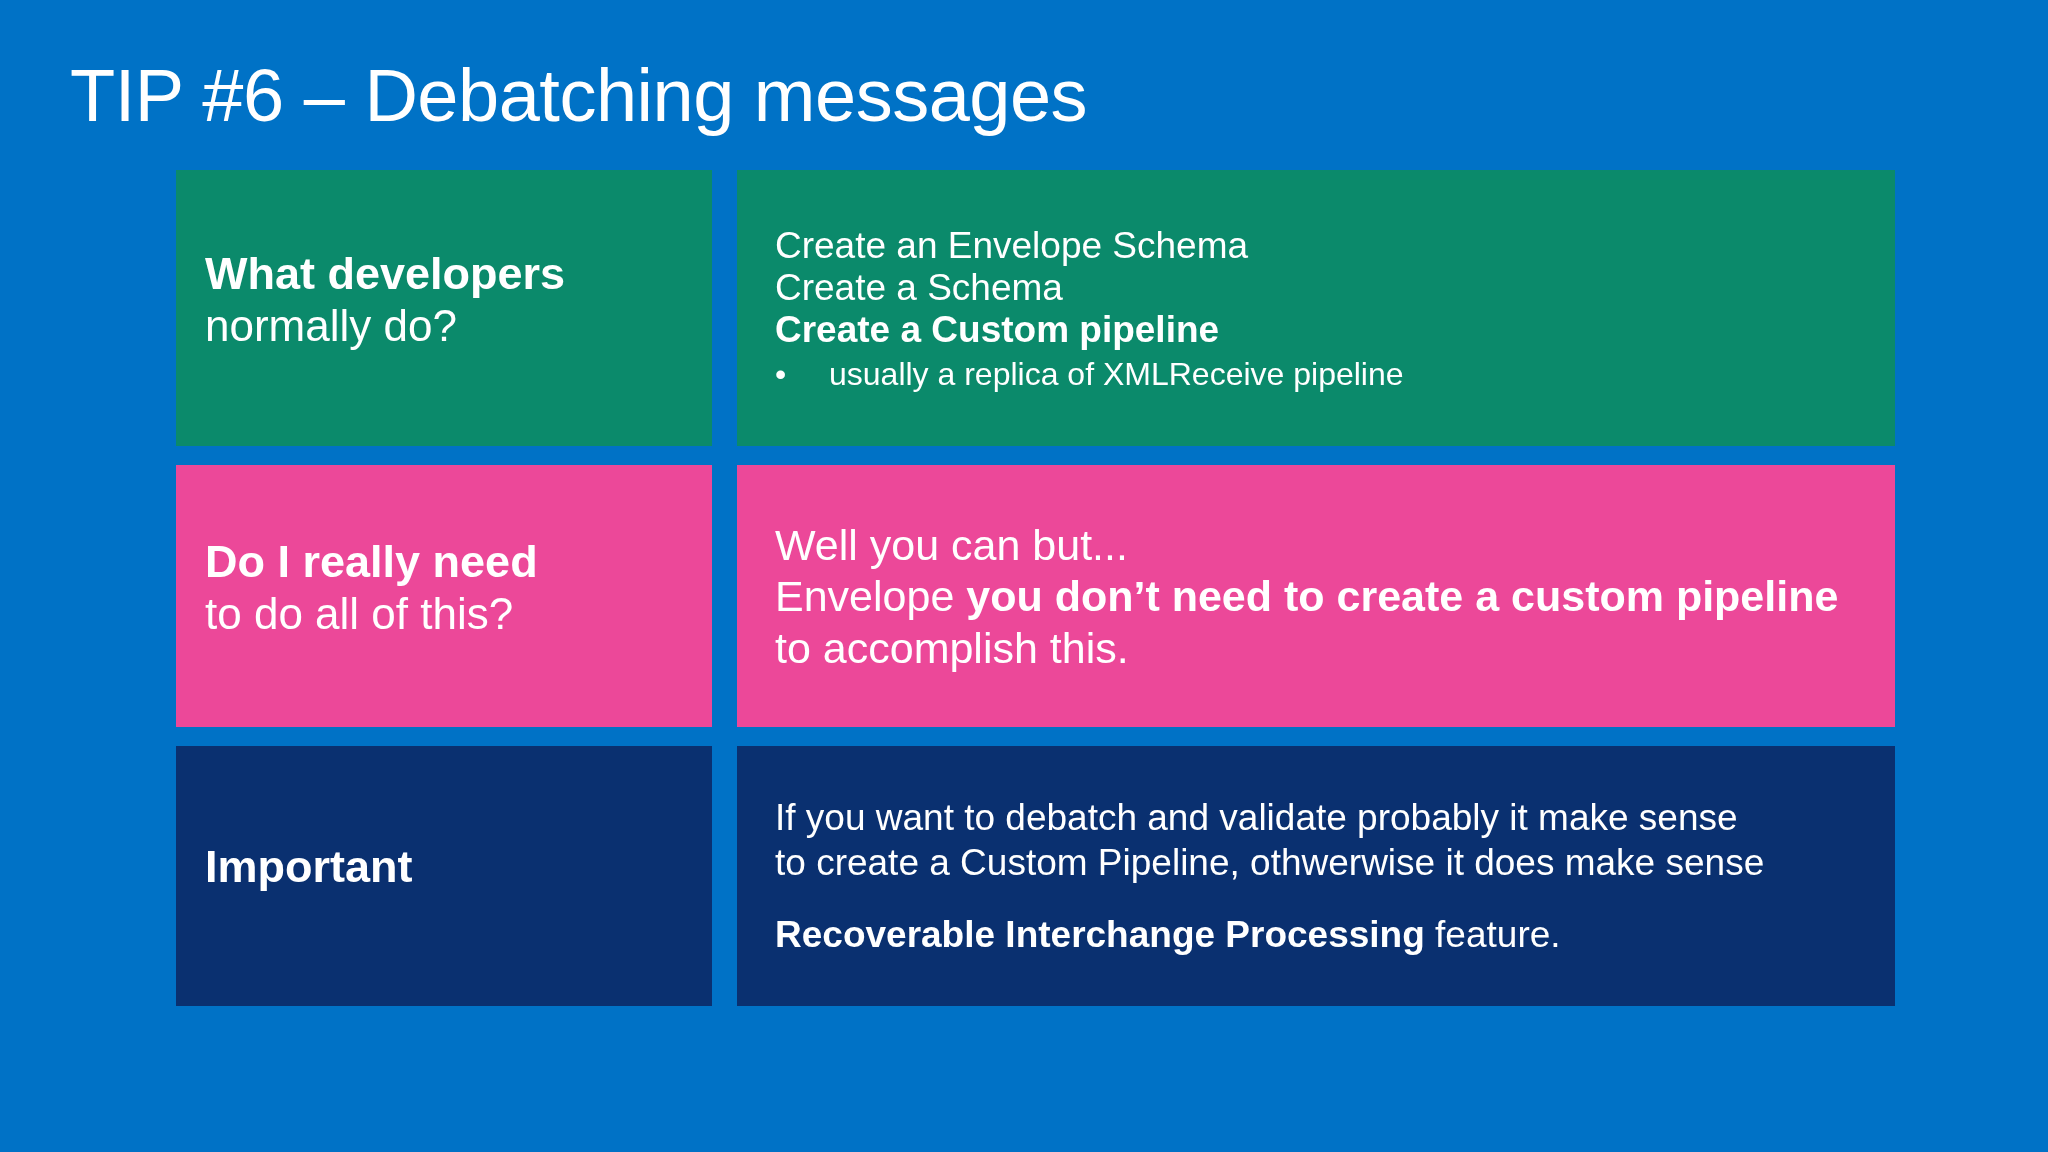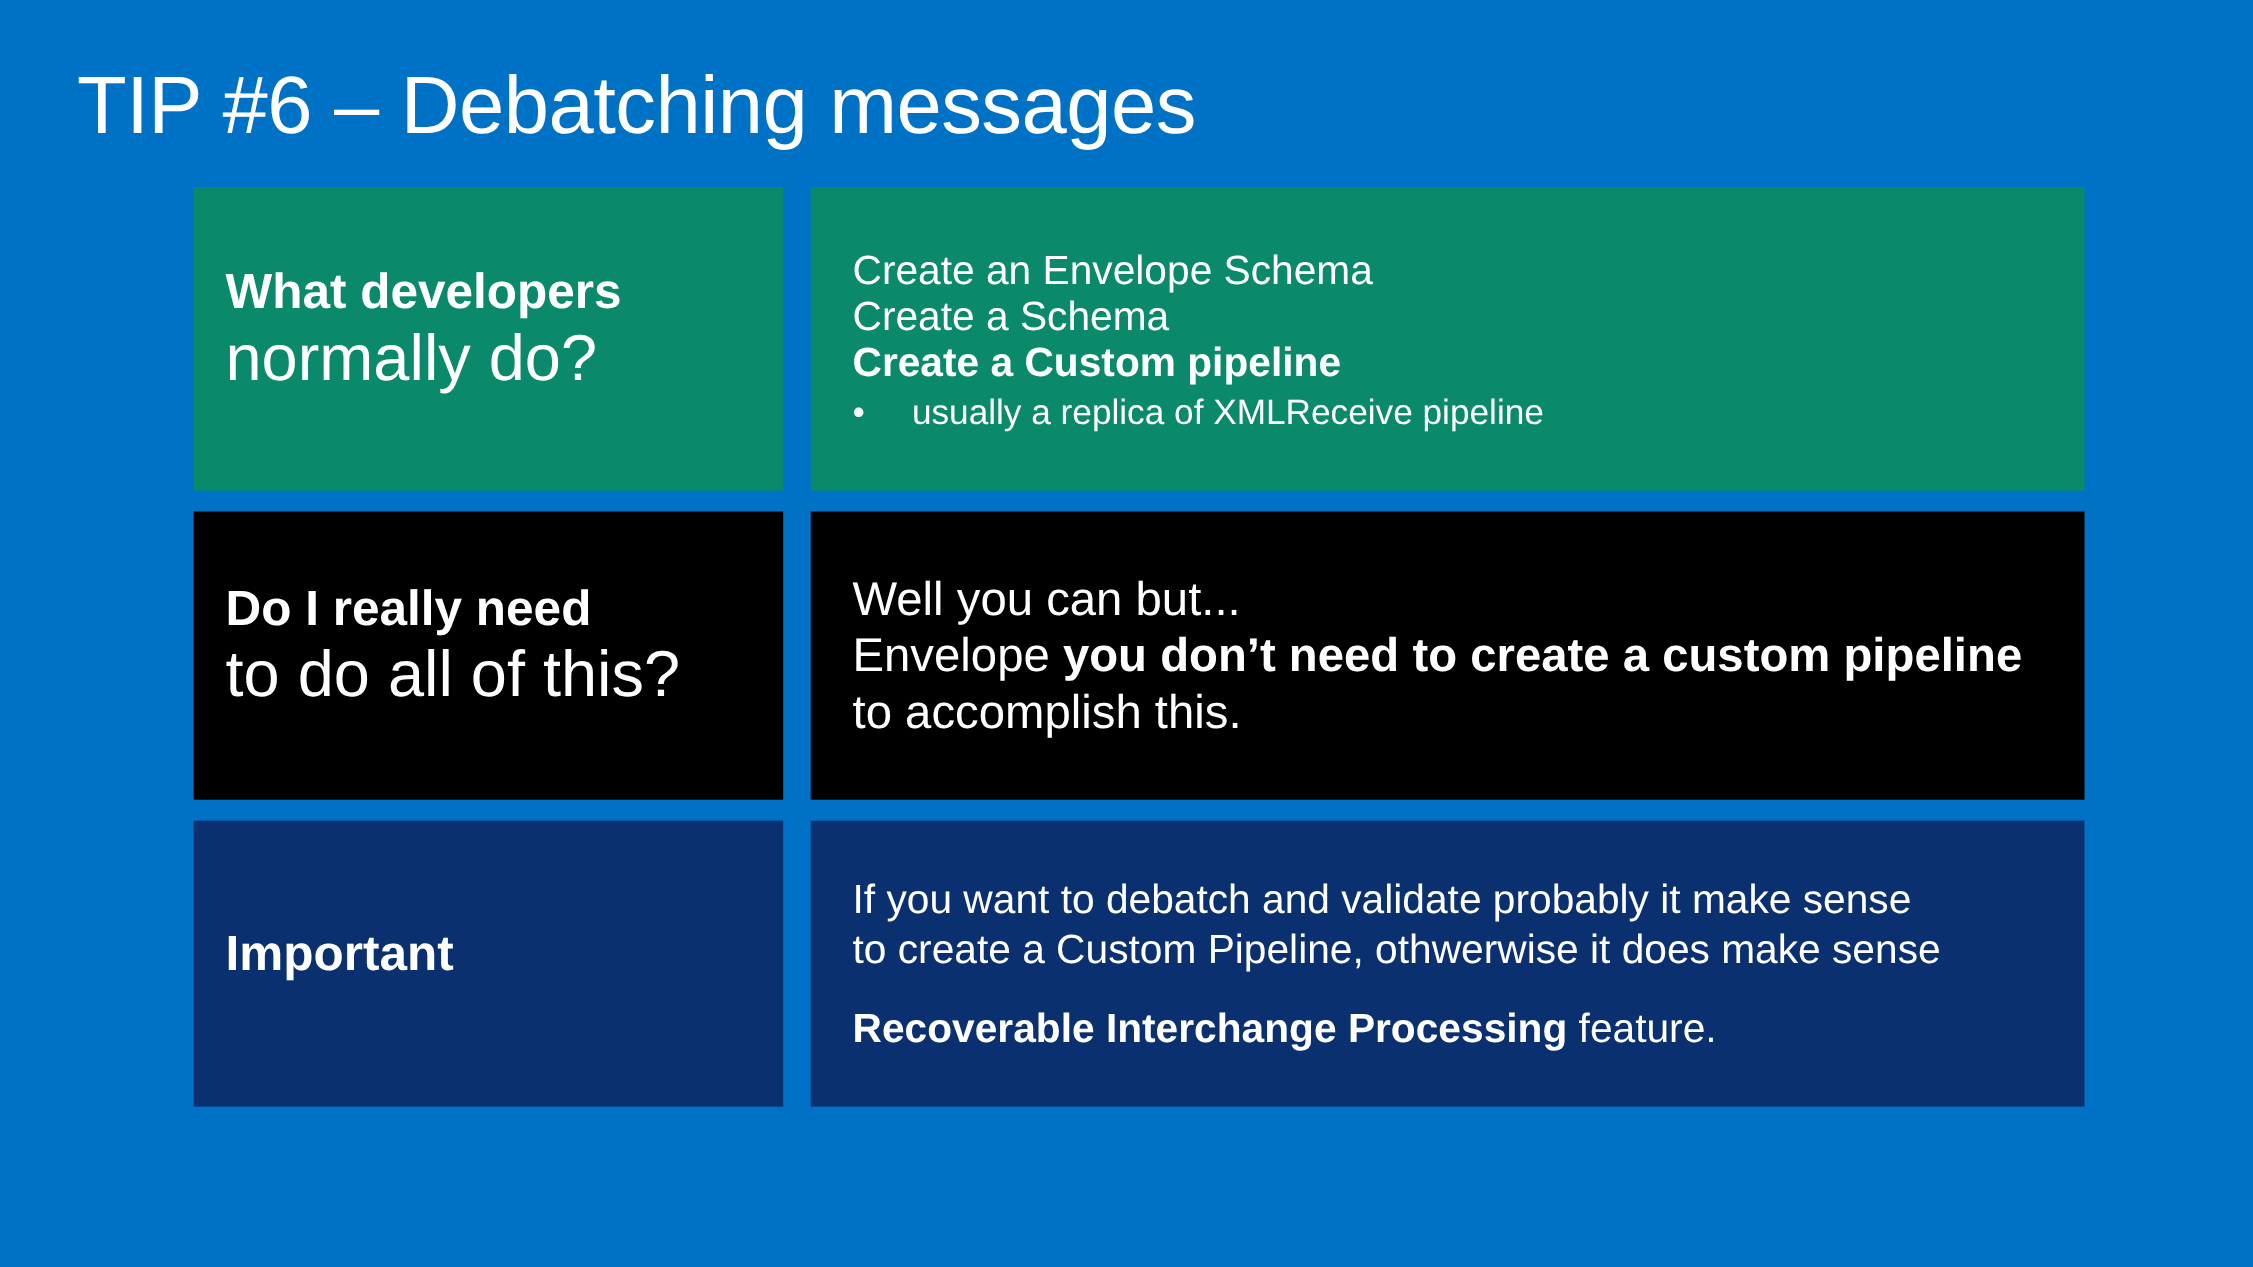--- a/index.html
+++ b/index.html
@@ -65,29 +65,29 @@
 
   .label-strong {
     color: #FFFFFF;
     font-size: 45px;
     font-weight: 700;
     line-height: 1.18;
     white-space: nowrap;
   }
   .label-light {
     color: #FFFFFF;
-    font-size: 59px;
+    font-size: 44px;
     font-weight: 300;
     line-height: 1.18;
     white-space: nowrap;
   }
 
   
   .row-green   .row-label, .row-green   .row-content { background: #0B8A6B; }
-  .row-purple  .row-label, .row-purple  .row-content { background: #000000; }
+  .row-purple  .row-label, .row-purple  .row-content { background: #ec4899; }
   .row-navy    .row-label, .row-navy    .row-content { background: #0A3070; }
 
   .row-green  .row-label, .row-green  .row-content { height: 276px; }
   .row-purple .row-label, .row-purple .row-content { height: 262px; }
   .row-navy   .row-label, .row-navy   .row-content { height: 260px; }
 
   
   .c-line {
     color: #FFFFFF;
     font-weight: 300;

